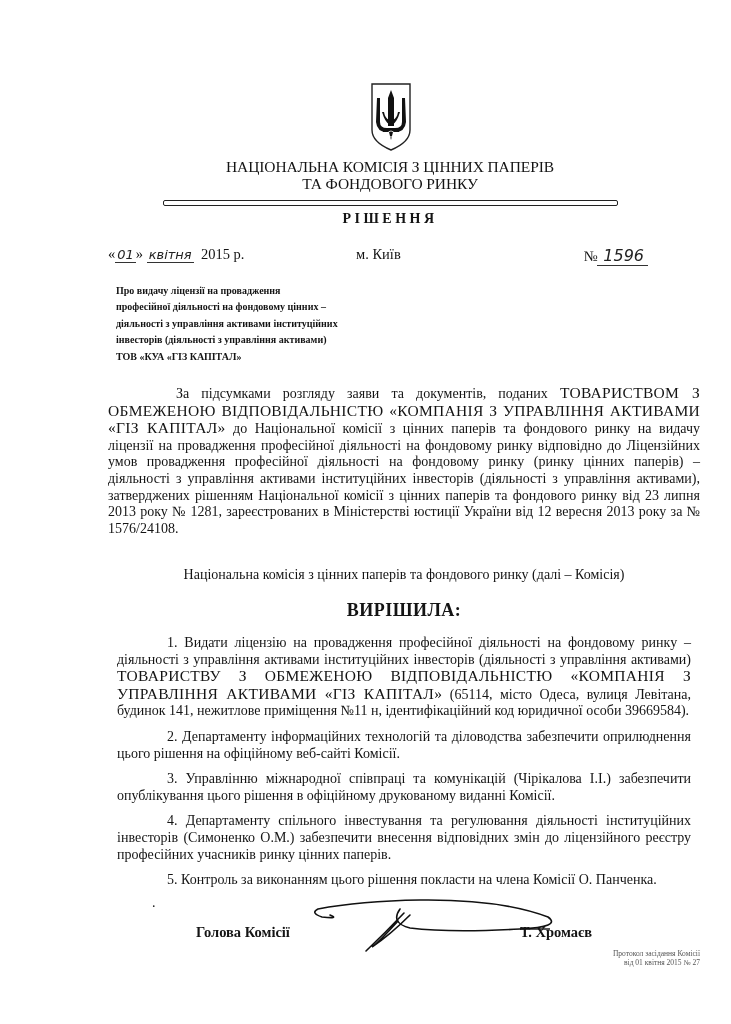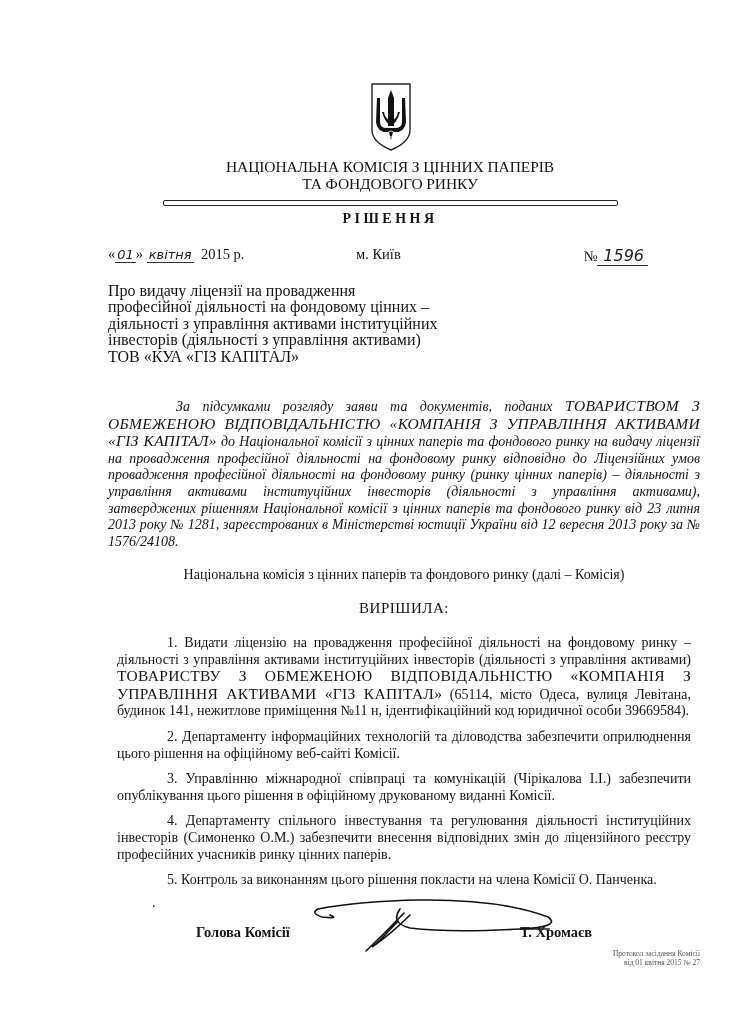--- a/index.html
+++ b/index.html
@@ -70,56 +70,57 @@
       border-bottom: 1px solid #333;
       color: #222;
       padding: 0 2px;
       margin-top: 21px;
     }
     .date-city { position: absolute; left: 248px; top: 0; }
     .date-num { position: absolute; right: 0; top: 0; white-space: nowrap; }
     .date-num .hand { font-size: 16px; padding: 0 4px 0 6px; }
 
     .subject {
-      left: 108px;
+      left: 116px;
       top: 283px;
       width: 340px;
-      font-size: 16px;
+      font-size: 10px;
       line-height: 16.4px;
+      font-weight: bold;
     }
 
     .body-text {
       left: 108px;
       width: 592px;
       font-size: 14px;
       line-height: 16.6px;
       text-align: justify;
     }
-    .intro { top: 398px; font-style: italic; }
+    .intro { top: 385px; }
     .intro .indent { padding-left: 68px; }
     .big {
       font-size: 15.5px;
       letter-spacing: 0.3px;
     }
 
     .commission-line {
       left: 108px;
       width: 592px;
       top: 567px;
       text-align: center;
       font-size: 14px;
     }
 
     .decided {
       left: 108px;
       width: 592px;
       top: 600px;
       text-align: center;
-      font-weight: normal;
-      font-size: 15px;
+      font-weight: bold;
+      font-size: 18px;
       letter-spacing: 0.5px;
     }
 
     .items { top: 626px; }
     .items p {
       margin: 9px;
       text-indent: 50px;
     }
 
     .dot {

